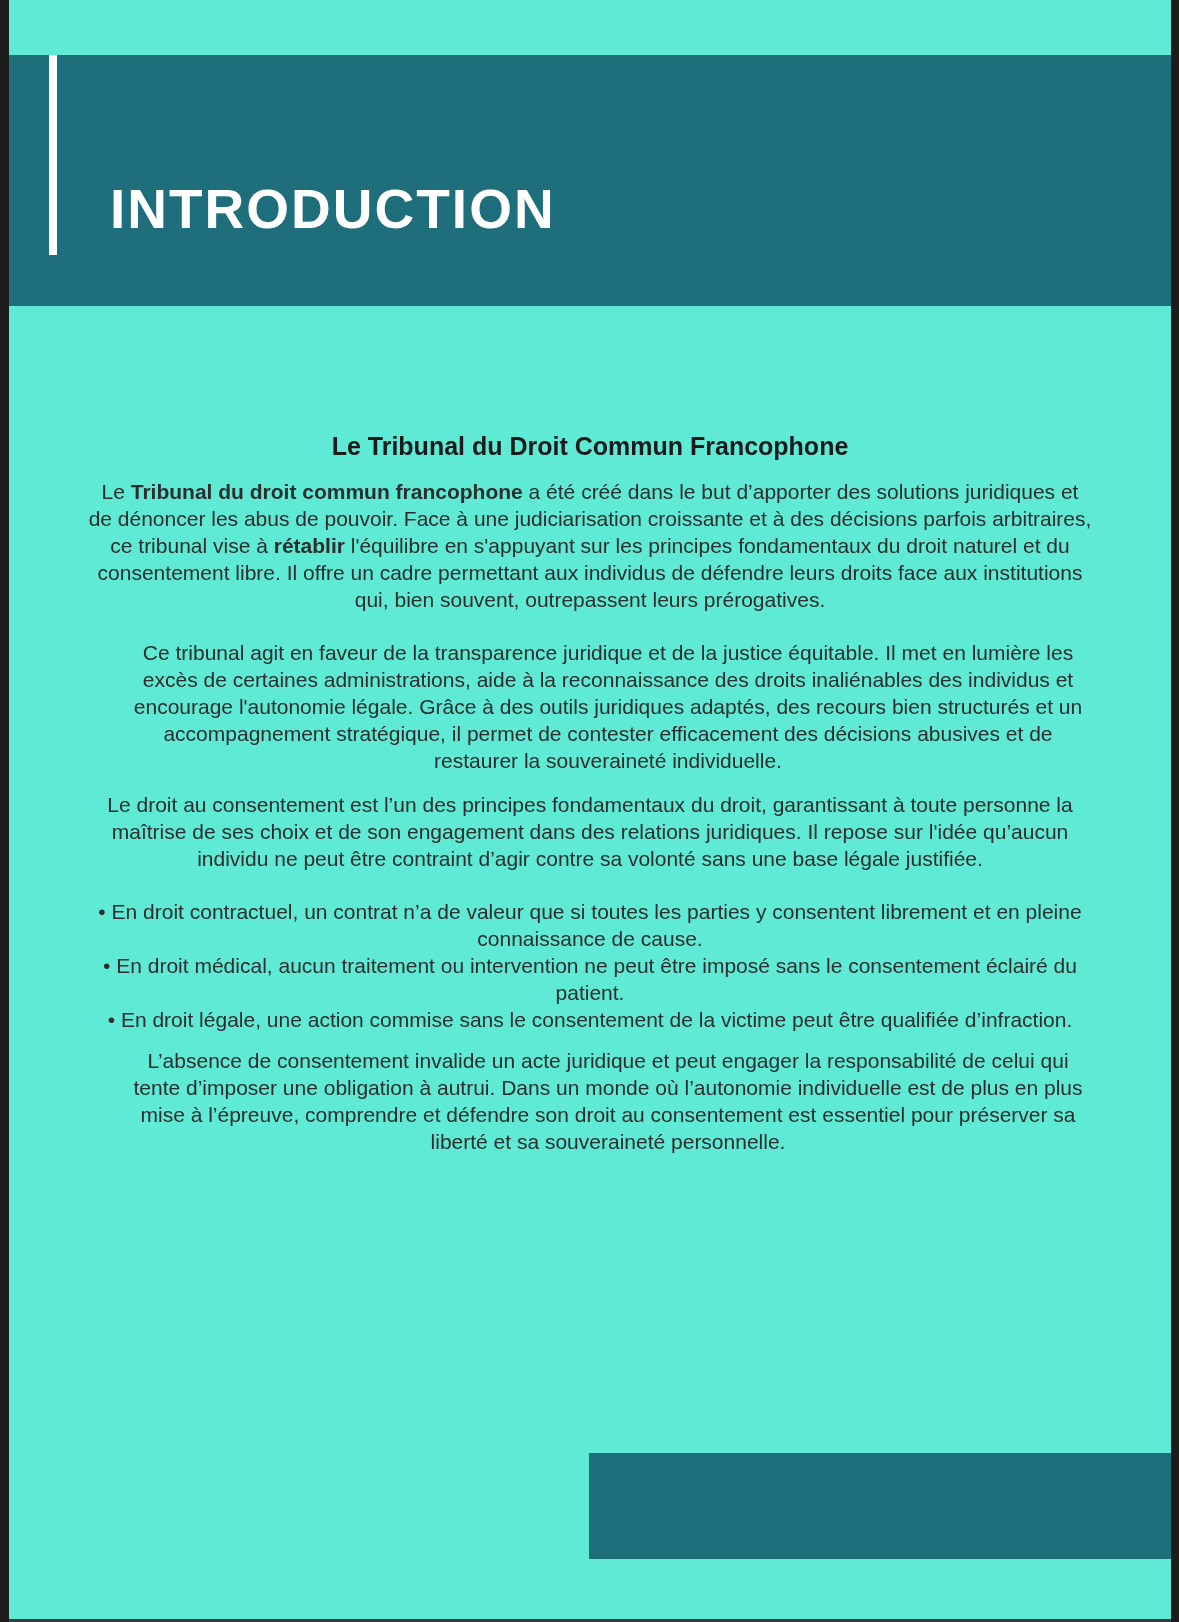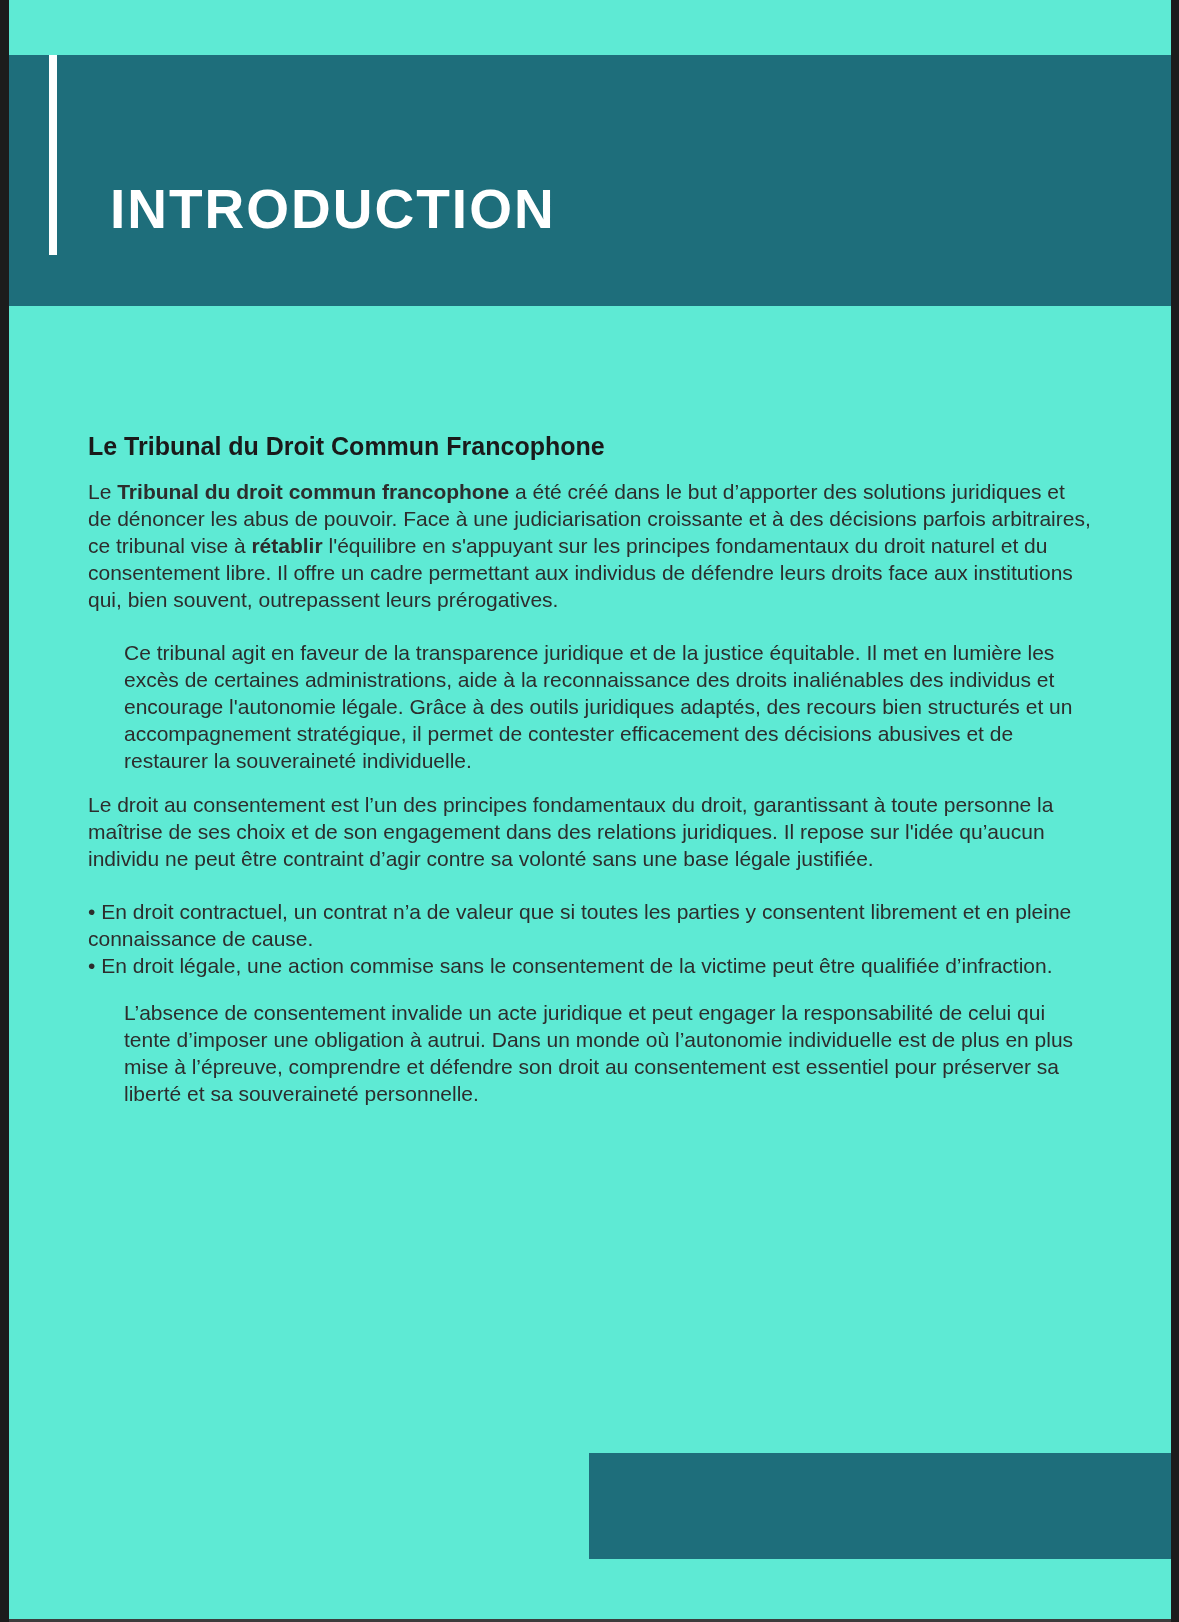--- a/index.html
+++ b/index.html
@@ -24,30 +24,30 @@
     position:absolute;left:9px;right:8px;top:55px;height:251px;
     background:var(--teal);
   }
   .accent-line{position:absolute;left:40px;top:0;width:8px;height:200px;background:#FFFFFF;}
   .page-title{
     position:absolute;left:101px;top:125px;margin:0;
     color:#FFFFFF;font-size:55px;line-height:58px;font-weight:bold;letter-spacing:2px;
   }
   .content{
     position:absolute;left:88px;top:431px;width:1004px;
-    font-size:21px;line-height:27px;
+    font-size:21px;line-height:27px;text-align:center;
   }
   .section-heading{
     margin:0 0 17px 0;
     font-size:25px;line-height:30px;font-weight:bold;color:var(--heading);
   }
   .document-section + .document-section{margin-top:17px;}
   .para{margin:0 0 26px 0;}
   .document-section .para:last-child{margin-bottom:0;margin-left:36px;}
-  .bullet-list{margin:0 0 20px 0;}
+  .bullet-list{margin:0 0 14px 0;}
   .bullet-item{margin:0;}
   .bottom-rect{
     position:absolute;left:589px;top:1453px;width:582px;height:106px;
     background:var(--teal);
   }
 </style>
 </head>
 <body>
 
 <div class="page">
@@ -62,20 +62,21 @@
   <main class="content">
       <section class="document-section">
         <h2 class="section-heading">Le Tribunal du Droit Commun Francophone</h2>
         <p class="para"><span>Le </span><strong>Tribunal du droit commun francophone</strong><span> a été créé dans le but d’apporter des solutions juridiques et de dénoncer les abus de pouvoir. Face à une judiciarisation croissante et à des décisions parfois arbitraires, ce tribunal vise à </span><strong>rétablir</strong><span> l'équilibre en s'appuyant sur les principes fondamentaux du droit naturel et du consentement libre. Il offre un cadre permettant aux individus de défendre leurs droits face aux institutions qui, bien souvent, outrepassent leurs prérogatives.</span></p>
         <p class="para"><span>Ce tribunal agit en faveur de la transparence juridique et de la justice équitable. Il met en lumière les excès de certaines administrations, aide à la reconnaissance des droits inaliénables des individus et encourage l'autonomie légale. Grâce à des outils juridiques adaptés, des recours bien structurés et un accompagnement stratégique, il permet de contester efficacement des décisions abusives et de restaurer la souveraineté individuelle.</span></p>
       </section>
       <section class="document-section">
         <p class="para"><span>Le droit au consentement est l’un des principes fondamentaux du droit, garantissant à toute personne la maîtrise de ses choix et de son engagement dans des relations juridiques. Il repose sur l'idée qu’aucun individu ne peut être contraint d’agir contre sa volonté sans une base légale justifiée.</span></p>
         <div class="bullet-list">
           <div class="bullet-item">• En droit contractuel, un contrat n’a de valeur que si toutes les parties y consentent librement et en pleine connaissance de cause.</div>
+          <div class="bullet-item">• En droit médical, aucun traitement ou intervention ne peut être imposé sans le consentement éclairé du patient.</div>
           <div class="bullet-item">• En droit légale, une action commise sans le consentement de la victime peut être qualifiée d’infraction.</div>
         </div>
         <p class="para"><span>L’absence de consentement invalide un acte juridique et peut engager la responsabilité de celui qui tente d’imposer une obligation à autrui. Dans un monde où l’autonomie individuelle est de plus en plus mise à l’épreuve, comprendre et défendre son droit au consentement est essentiel pour préserver sa liberté et sa souveraineté personnelle.</span></p>
       </section>
     </main>
 
   <div class="bottom-rect"></div>
   <div class="bottom-line"></div>
 </div>
 

